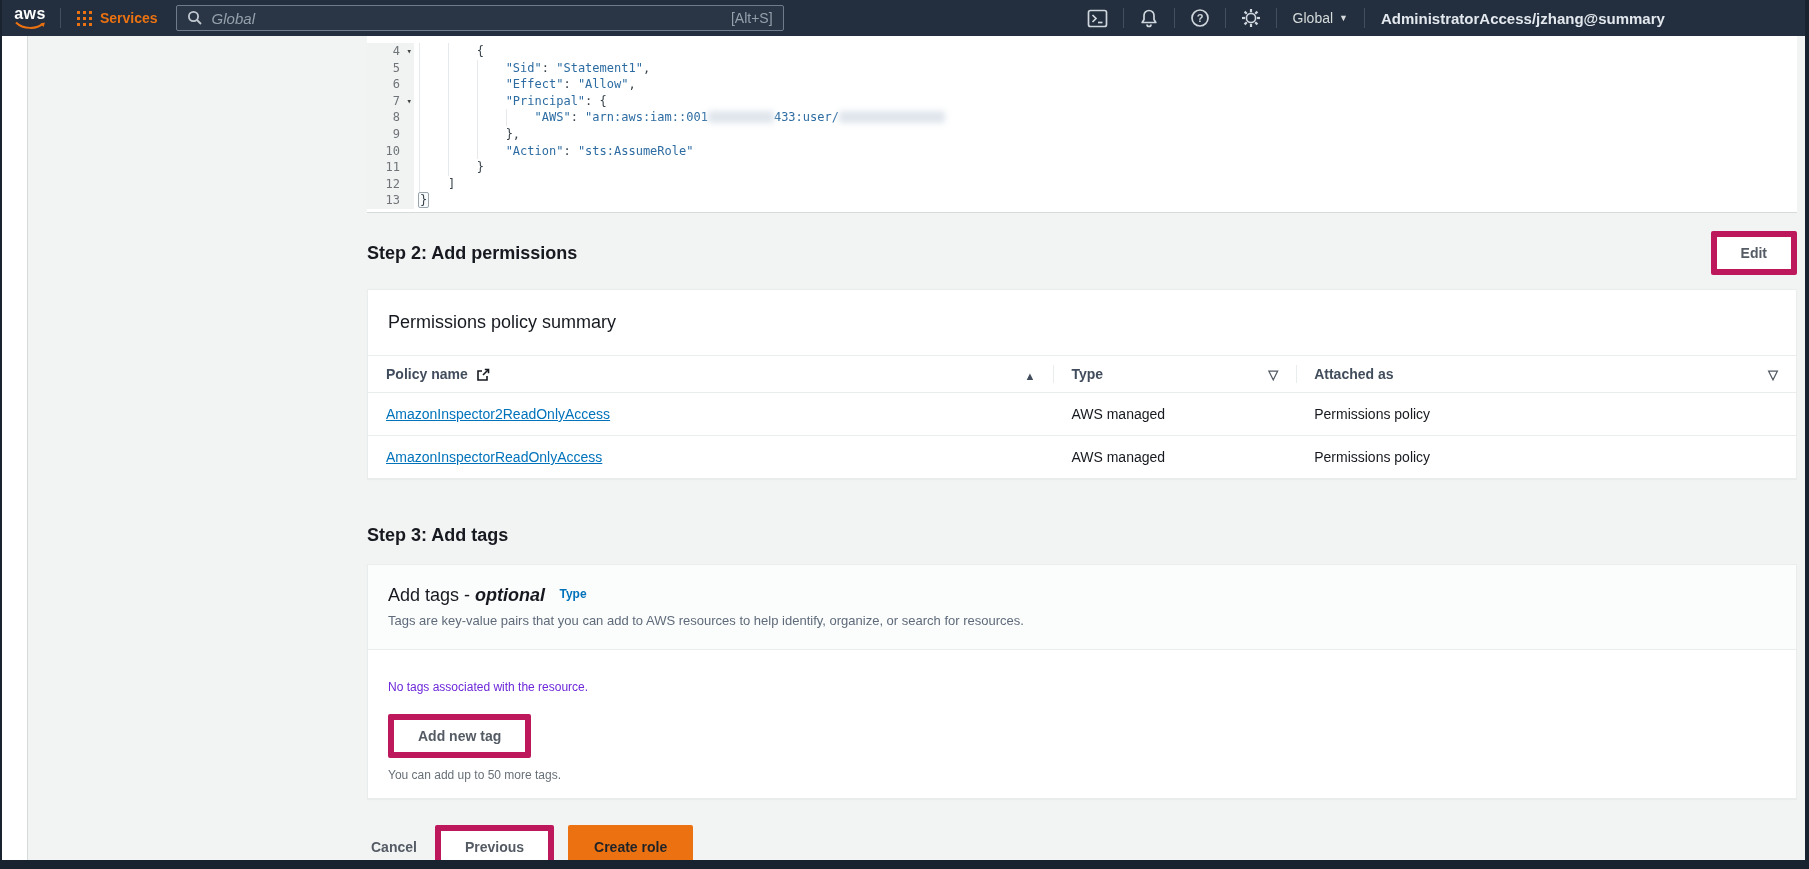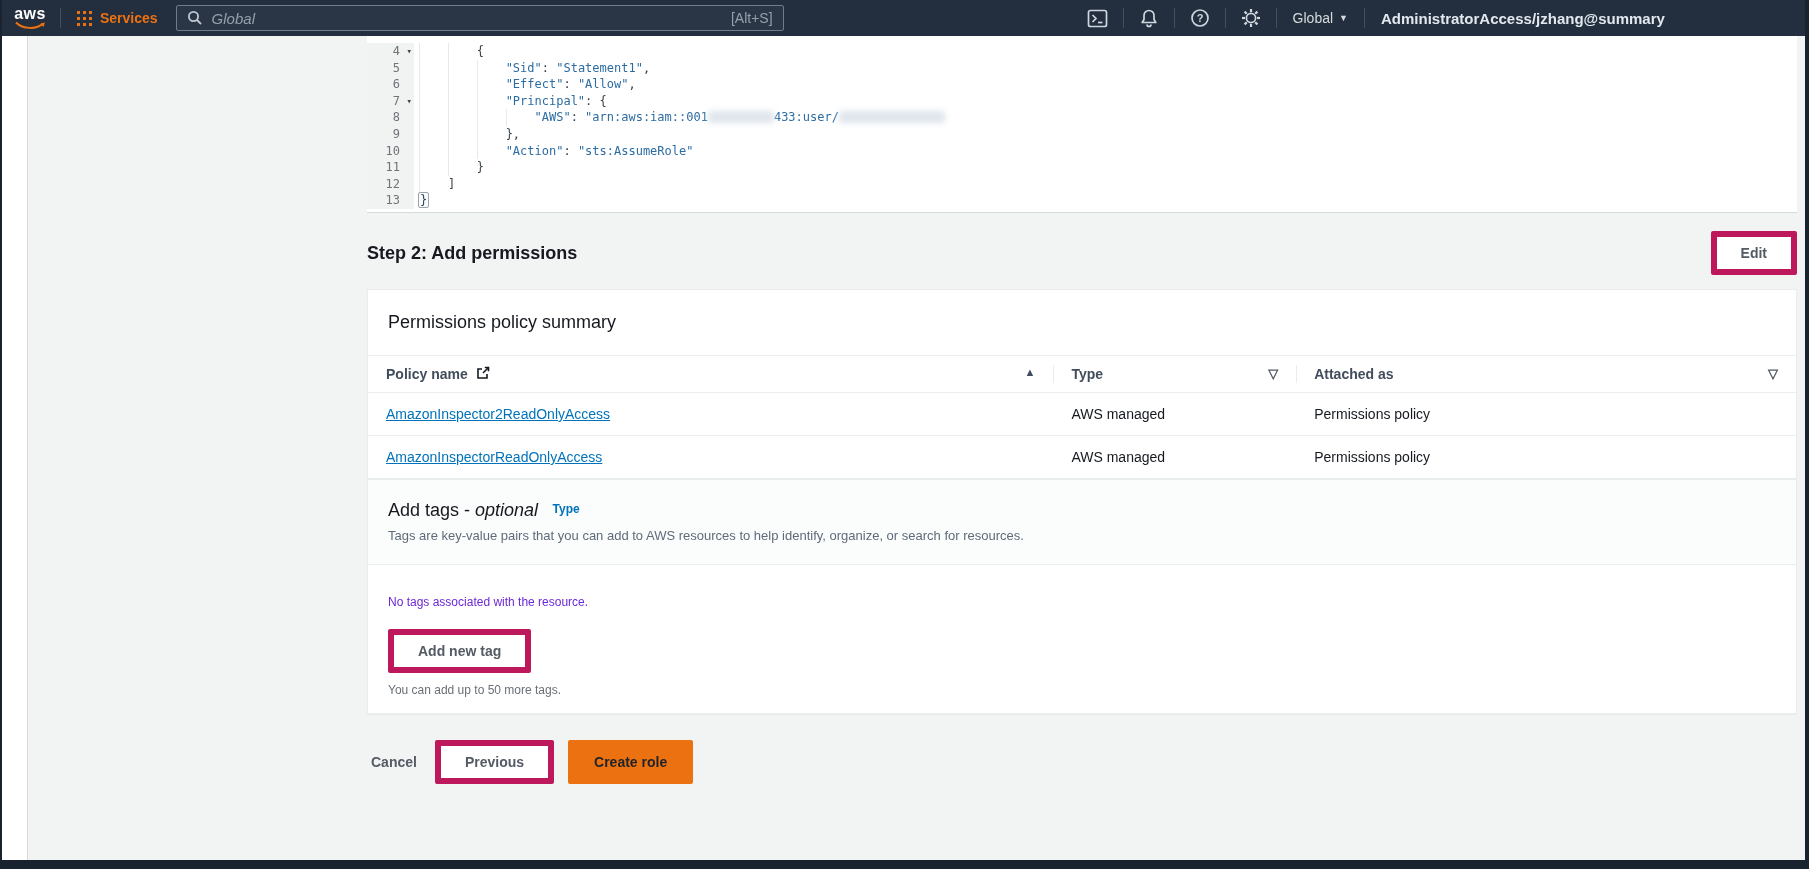--- a/index.html
+++ b/index.html
@@ -72,33 +72,33 @@
     font-family:"Liberation Sans", sans-serif;
   }
   .btn-primary{ background:#ec7211; border-color:#ec7211; color:#1f2328; padding:7px 20px;}
   .btn-link{ background:none; border:none; color:#545b64; font-weight:700; font-size:14px; padding:7px 4px; cursor:pointer;}
 
   
   .panel{ background:#fff; border:1px solid #eaeded; box-shadow:0 1px 1px rgba(0,0,0,.03);}
   .panel-header{ padding:22px 20px;}
   .panel-title{ font-size:18px; font-weight:500; color:#16191f;}
   .panel-header-tags{ padding:20px 20px; background:#fbfcfc; border-bottom:1px solid #eaeded;}
-  .panel-title-em{ font-style:italic;}
+  .panel-title-em{ font-style:italic;font-weight:bold;}
   .info-link{ color:#0073bb; font-size:12px; font-weight:700; margin-left:10px; vertical-align:3px; text-decoration:none; cursor:pointer;}
   .panel-desc{ margin-top:6px; font-size:13px; color:#5f6b7a; line-height:17px;}
 
   
   table{ width:100%; border-collapse:collapse; table-layout:fixed;}
   col.c1{width:48%;} col.c2{width:17%;} col.c3{width:35%;}
   thead th{
     text-align:left; font-size:14px; font-weight:700; color:#414d5c;
     padding:10px 18px; border-top:1px solid #eaeded; border-bottom:1px solid #eaeded; position:relative;
   }
   thead th + th::before{ content:""; position:absolute; left:0; top:9px; bottom:9px; width:1px; background:#eaeded;}
-  .th-inner{ display:flex; align-items:flex-start; gap:8px;}
+  .th-inner{ display:flex; align-items:flex-end; gap:8px;}
   .th-right{ margin-left:auto; color:#414d5c; cursor:pointer;}
   .sort-asc{ font-size:11px;}
   .filter-ico{ font-size:13px; color:#545b64;}
   tbody td{ padding:13px 18px; font-size:14px; color:#16191f; border-bottom:1px solid #eaeded;}
   tbody tr:last-child td{ border-bottom:none;}
   .tbl-link{ color:#0073bb; text-decoration:underline; cursor:pointer;}
   .ext-ico{ flex:0 0 auto;}
 
   
   .tags-body{ padding:30px 20px 16px;}
@@ -294,20 +294,21 @@
               </tr>
               <tr>
                 <td><a class="tbl-link">AmazonInspectorReadOnlyAccess</a></td>
                 <td>AWS managed</td>
                 <td>Permissions policy</td>
               </tr>
             </tbody>
         </table>
       </section>
 
+      <h2 class="h-step h-step3">Step 3: Add tags</h2>
 
       <section class="panel">
         <div class="panel-header-tags">
           <span class="panel-title"><span>Add tags - </span><span class="panel-title-em">optional</span></span>
           <a class="info-link">Type</a>
           <div class="panel-desc">Tags are key-value pairs that you can add to AWS resources to help identify, organize, or search for resources.</div>
         </div>
         <div class="tags-body">
           <div class="empty-msg">No tags associated with the resource.</div>
           <button class="btn">Add new tag</button>

